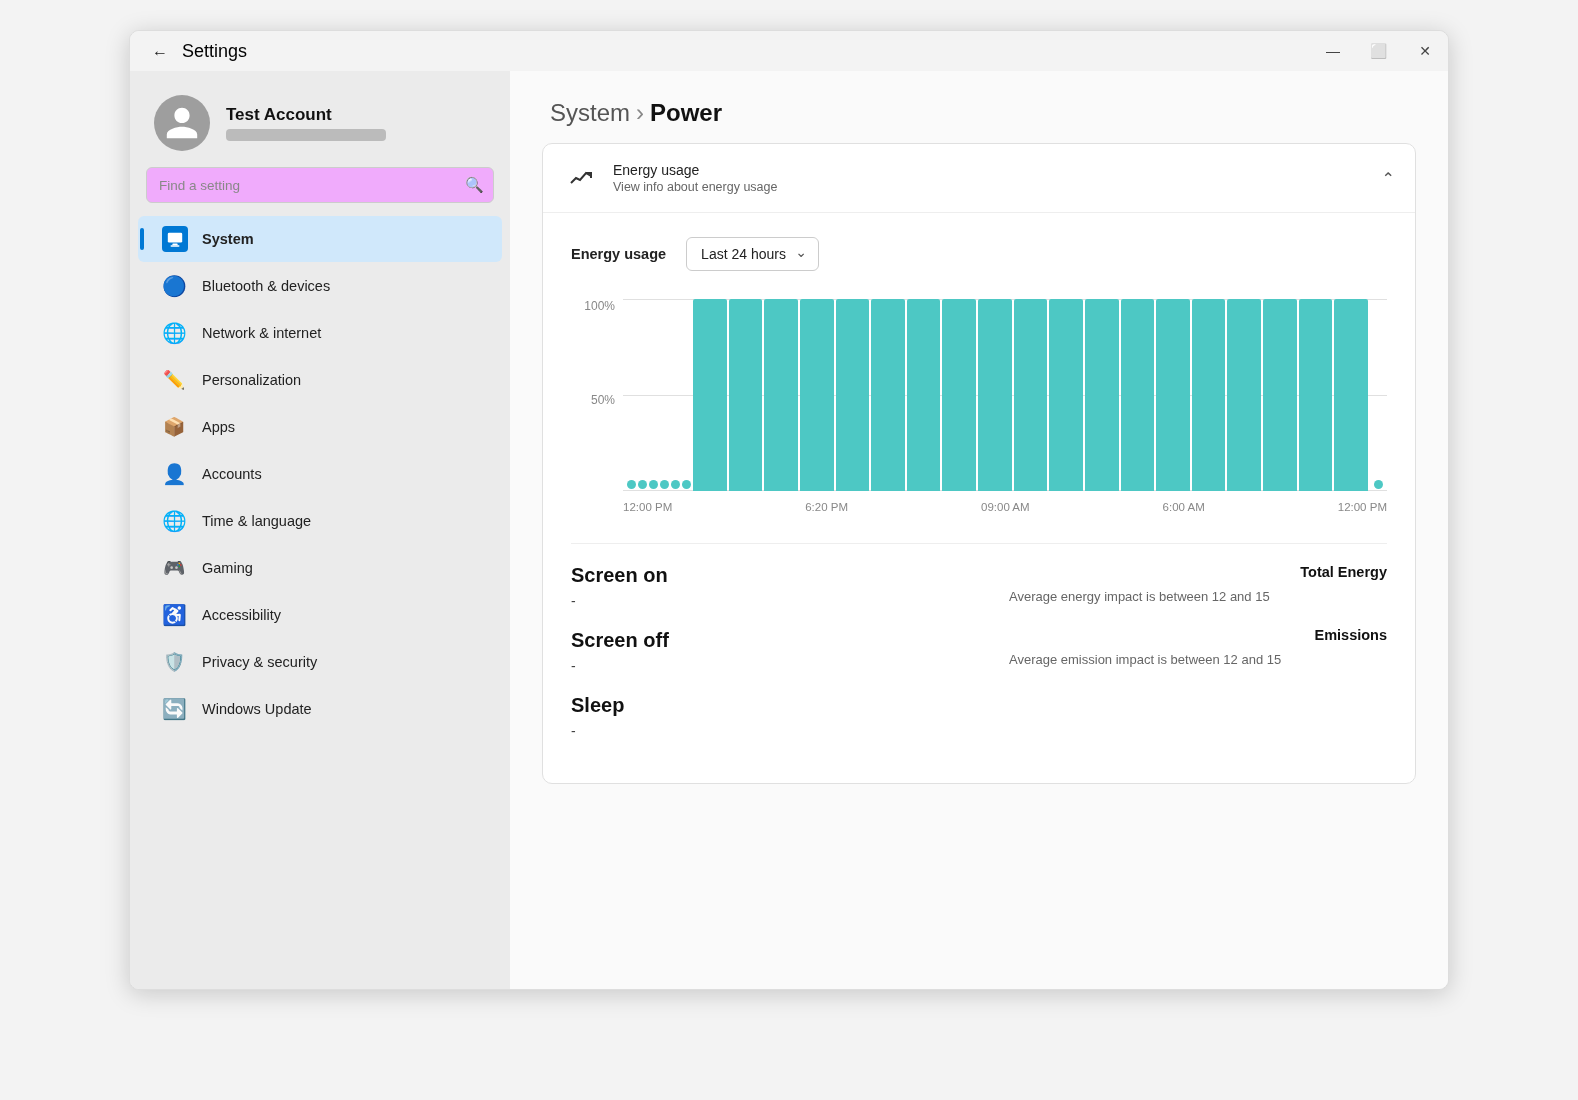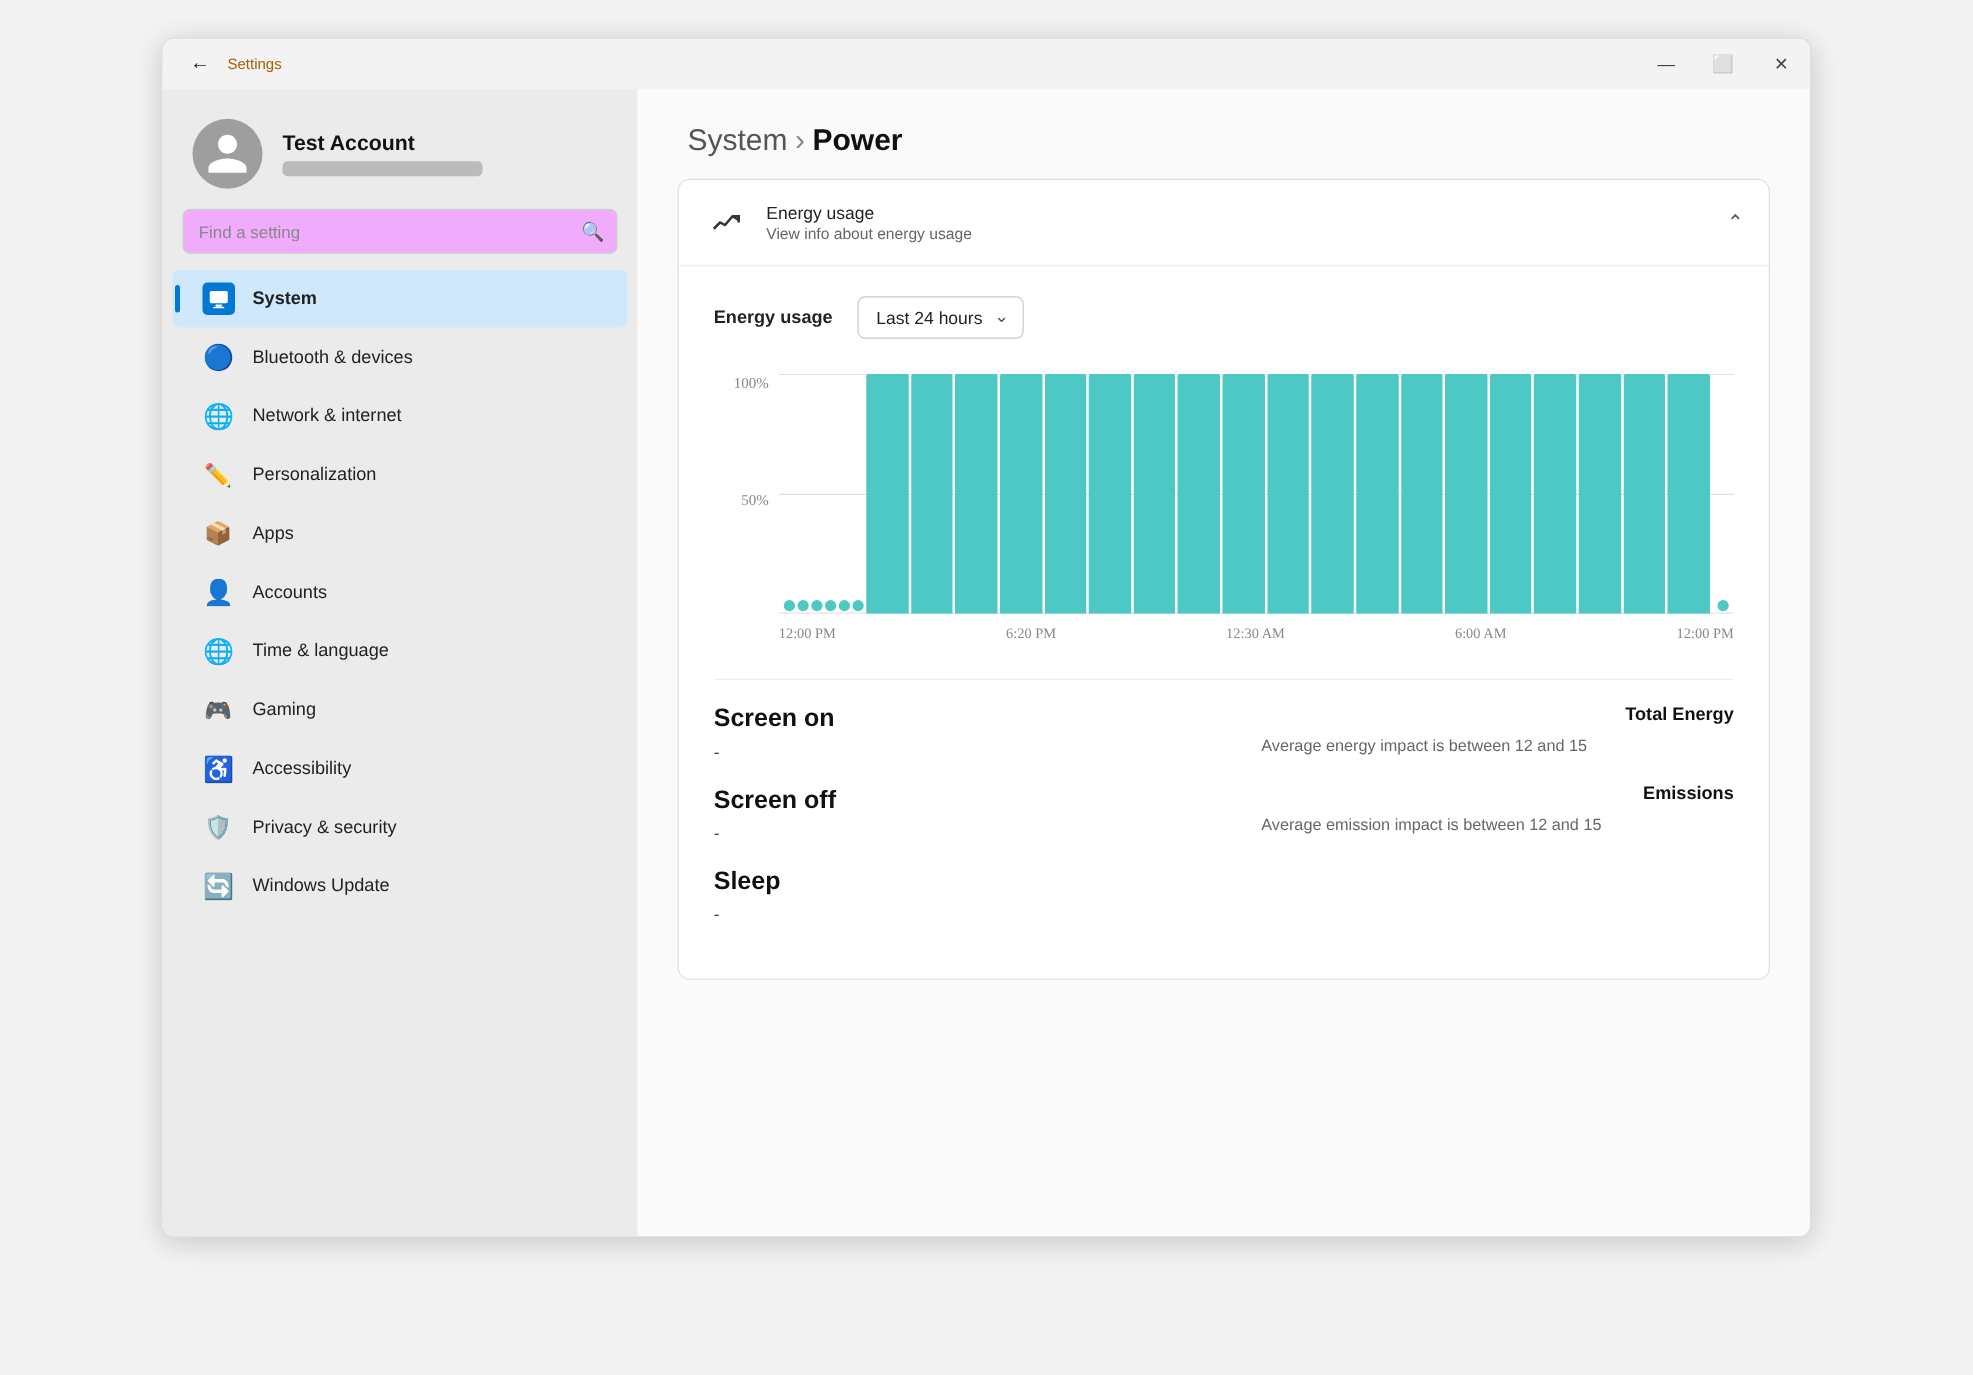--- a/index.html
+++ b/index.html
@@ -36,23 +36,23 @@
       border-radius: 50%;
       border: none;
       background: transparent;
       cursor: pointer;
       display: flex; align-items: center; justify-content: center;
       font-size: 16px;
       color: #222;
     }
     .titlebar-title {
       margin-left: 8px;
-      font-size: 12px;
+      font-size: 18px;
       font-weight: 500;
-      color: #a16207;
+      color: #000000;
     }
     .titlebar-controls {
       position: absolute;
       right: 0; top: 0;
       display: flex;
       height: 40px;
     }
     .titlebar-btn {
       width: 46px;
       height: 40px;
@@ -240,21 +240,20 @@
 
     
     .chart-area {
       width: 100%;
       margin-bottom: 24px;
     }
     .chart-svg-wrap {
       width: 100%;
       height: 220px;
       position: relative;
-      font-family: Liberation Serif, serif;
     }
     .chart-yaxis {
       position: absolute;
       left: 0; top: 0; bottom: 28px;
       width: 52px;
       display: flex; flex-direction: column; justify-content: space-between;
       padding-bottom: 4px;
     }
     .chart-ylabel {
       font-size: 12px; color: #888; text-align: right; padding-right: 8px;
@@ -498,21 +497,21 @@
                   <div class="chart-bar" style="height:100%;"></div>
                   <div class="chart-bar" style="height:100%;"></div>
 
                   <div class="chart-dot" style="margin-left:4px;"></div>
                 </div>
               </div>
 
               <div class="chart-xaxis">
                 <span class="chart-xlabel">12:00 PM</span>
                 <span class="chart-xlabel">6:20 PM</span>
-                <span class="chart-xlabel">12:30 AM</span>
+                <span class="chart-xlabel">09:00 AM</span>
                 <span class="chart-xlabel">6:00 AM</span>
                 <span class="chart-xlabel">12:00 PM</span>
               </div>
             </div>
           </div>
 
           <div class="stats-row">
 
             <div>
               <div class="stat-item">

